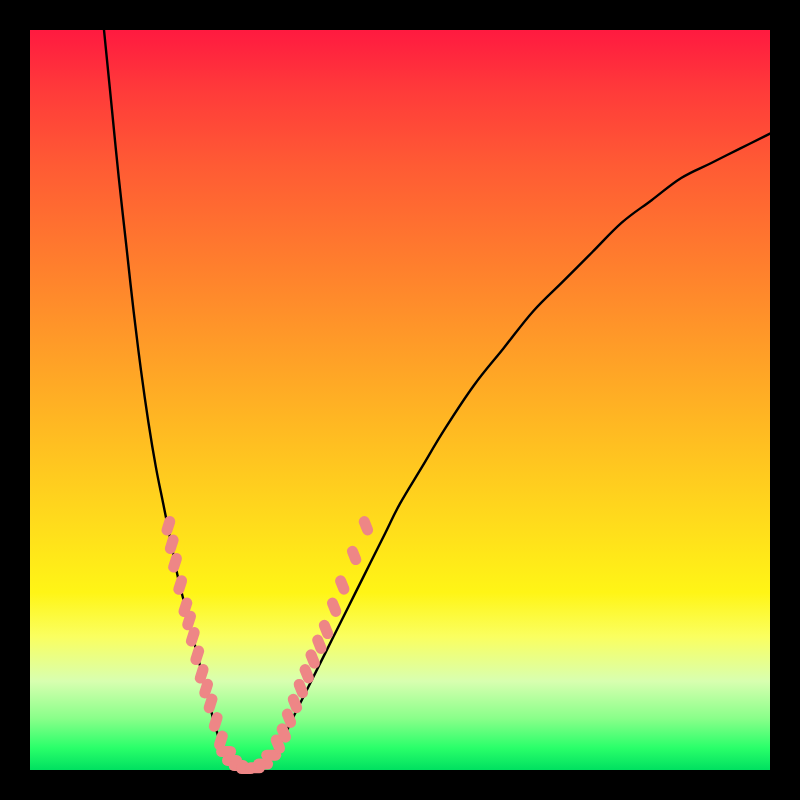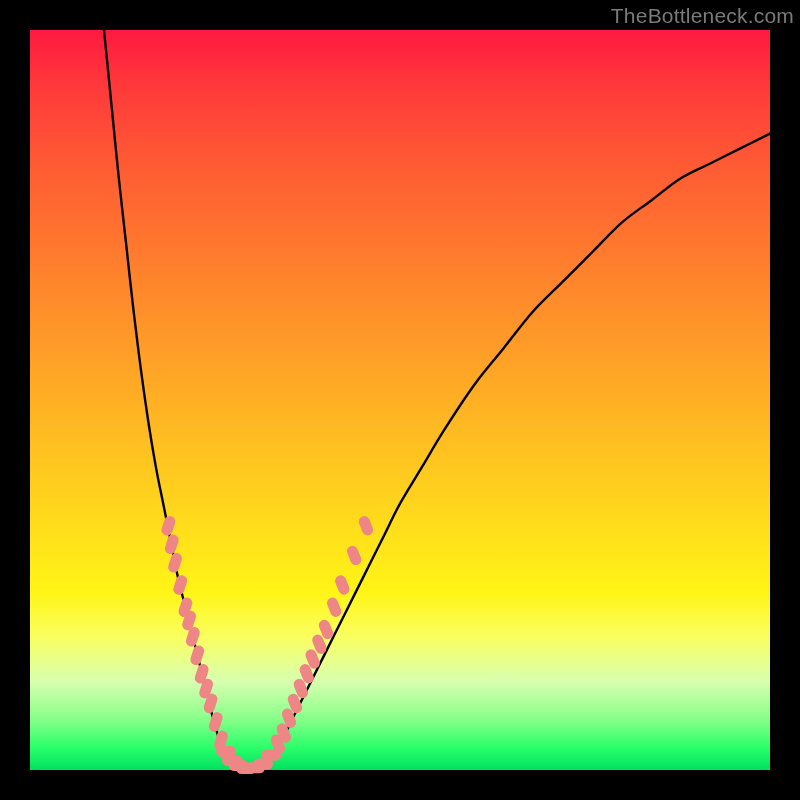--- a/index.html
+++ b/index.html
@@ -96,14 +96,13 @@
           <rect x="277.18" y="619" width="11" height="20" rx="5.5" ry="5.5" fill="#ee8686" stroke="#cc6a6a" stroke-width="0" transform="rotate(-22 282.68 629)"></rect>
           <rect x="283.84000000000003" y="604.2" width="11" height="20" rx="5.5" ry="5.5" fill="#ee8686" stroke="#cc6a6a" stroke-width="0" transform="rotate(-22 289.34000000000003 614.2)"></rect>
           <rect x="290.5" y="589.4" width="11" height="20" rx="5.5" ry="5.5" fill="#ee8686" stroke="#cc6a6a" stroke-width="0" transform="rotate(-22 296 599.4)"></rect>
           <rect x="298.64000000000004" y="567.2" width="11" height="20" rx="5.5" ry="5.5" fill="#ee8686" stroke="#cc6a6a" stroke-width="0" transform="rotate(-22 304.14000000000004 577.2)"></rect>
           <rect x="306.78000000000003" y="545" width="11" height="20" rx="5.5" ry="5.5" fill="#ee8686" stroke="#cc6a6a" stroke-width="0" transform="rotate(-22 312.28000000000003 555)"></rect>
           <rect x="318.61999999999995" y="515.4" width="11" height="20" rx="5.5" ry="5.5" fill="#ee8686" stroke="#cc6a6a" stroke-width="0" transform="rotate(-22 324.11999999999995 525.4)"></rect>
           <rect x="330.46" y="485.79999999999995" width="11" height="20" rx="5.5" ry="5.5" fill="#ee8686" stroke="#cc6a6a" stroke-width="0" transform="rotate(-22 335.96 495.79999999999995)"></rect>
         </g>
     </svg>
   </div>
-  <div class="watermark">TheBottleneck.com</div>
 </div>
 
 </body></html>

